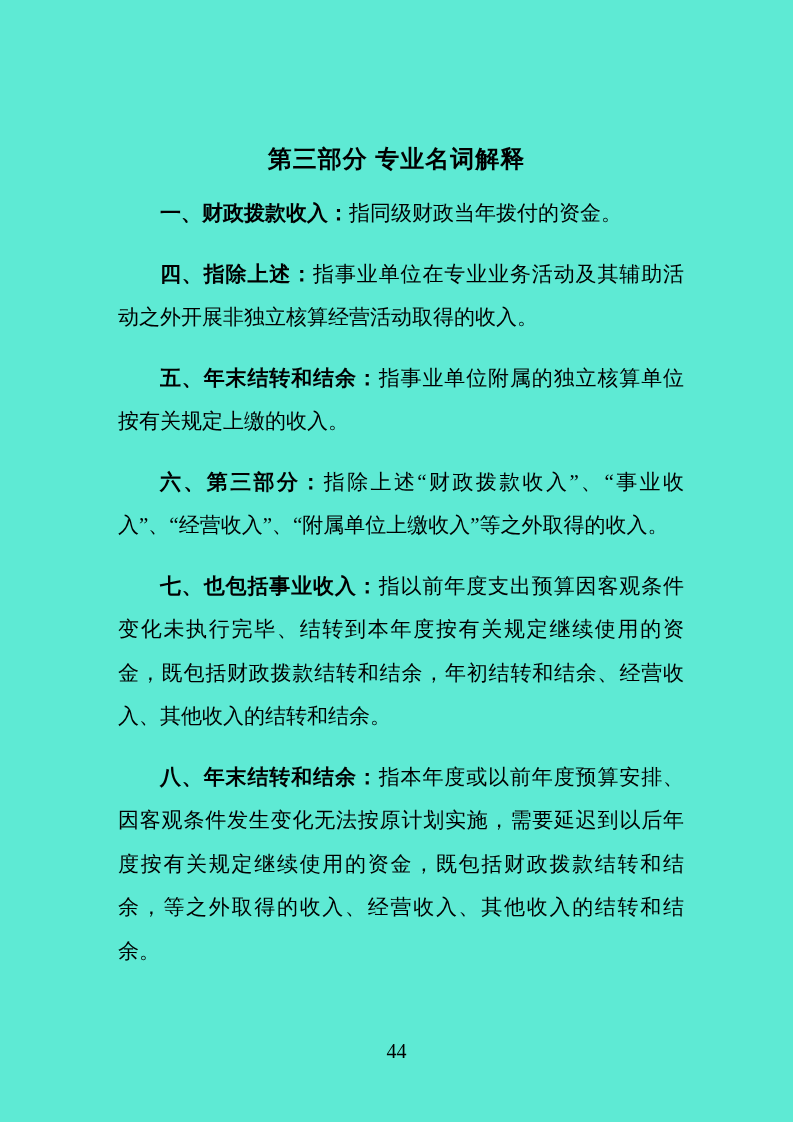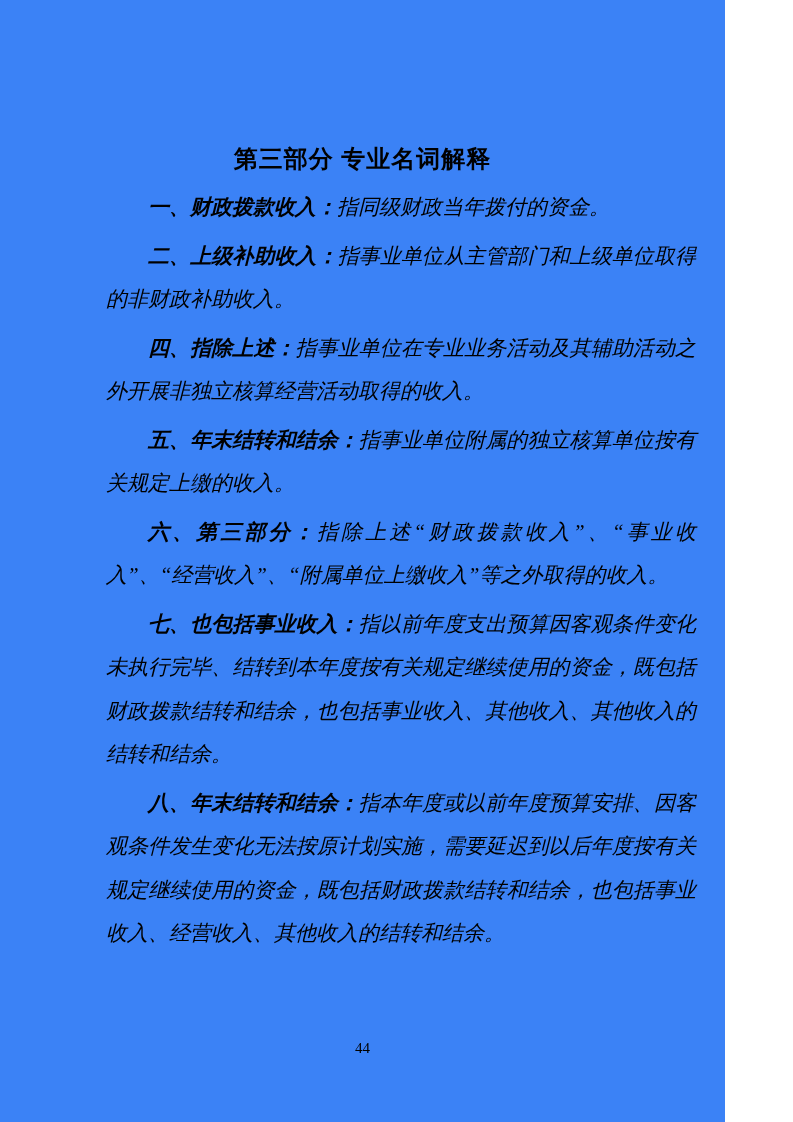--- a/index.html
+++ b/index.html
@@ -2,23 +2,23 @@
 <html><head>
 <meta charset="utf-8">
 <style>
   html, body {
     margin: 0;
     padding: 0;
     background: #ffffff;
   }
   .page {
     position: relative;
-    width: 725px;
+    width: 793px;
     height: 1122px;
-    background: #3b82f6;
+    background: #5eead4;
     overflow: hidden;
     font-family: "Liberation Serif", "DejaVu Serif", serif;
     color: #000000;
   }
   .doc-title {
     margin: 0;
     padding-top: 143px;
     text-align: center;
     font-size: 24px;
     font-weight: 700;
@@ -27,62 +27,60 @@
     font-family: "Liberation Sans", "DejaVu Sans", sans-serif;
   }
   .doc-body {
     width: 598px;
     margin: 10px auto 0 102px;
     font-size: 21px;
     line-height: 43.5px;
     text-align: justify;
   }
   .term-para {
-    margin: 4px;
+    margin: 16px;
     text-indent: 2em;
-    font-style: italic;
   }
   .term {
     font-weight: 700;
     font-family: "Liberation Sans", "DejaVu Sans", sans-serif;
   }
   .def {
     font-weight: 400;
   }
   .page-number {
     position: absolute;
     left: 0;
     right: 0;
     top: 1040px;
     text-align: center;
-    font-size: 15px;
+    font-size: 20px;
     color: #000000;
   }
 </style>
 </head>
 <body>
 
 <div class="page">
 
   <h1 class="doc-title">第三部分 专业名词解释</h1>
 
   <div class="doc-body">
 
     <p class="term-para"><span class="term">一、财政拨款收入：</span><span class="def">指同级财政当年拨付的资金。</span></p>
 
-    <p class="term-para"><span class="term">二、上级补助收入：</span><span class="def">指事业单位从主管部门和上级单位取得的非财政补助收入。</span></p>
 
 
     <p class="term-para"><span class="term">四、指除上述：</span><span class="def">指事业单位在专业业务活动及其辅助活动之外开展非独立核算经营活动取得的收入。</span></p>
 
     <p class="term-para"><span class="term">五、年末结转和结余：</span><span class="def">指事业单位附属的独立核算单位按有关规定上缴的收入。</span></p>
 
     <p class="term-para"><span class="term">六、第三部分：</span><span class="def">指除上述“财政拨款收入”、“事业收入”、“经营收入”、“附属单位上缴收入”等之外取得的收入。</span></p>
 
-    <p class="term-para"><span class="term">七、也包括事业收入：</span><span class="def">指以前年度支出预算因客观条件变化未执行完毕、结转到本年度按有关规定继续使用的资金，既包括财政拨款结转和结余，也包括事业收入、其他收入、其他收入的结转和结余。</span></p>
+    <p class="term-para"><span class="term">七、也包括事业收入：</span><span class="def">指以前年度支出预算因客观条件变化未执行完毕、结转到本年度按有关规定继续使用的资金，既包括财政拨款结转和结余，年初结转和结余、经营收入、其他收入的结转和结余。</span></p>
 
-    <p class="term-para"><span class="term">八、年末结转和结余：</span><span class="def">指本年度或以前年度预算安排、因客观条件发生变化无法按原计划实施，需要延迟到以后年度按有关规定继续使用的资金，既包括财政拨款结转和结余，也包括事业收入、经营收入、其他收入的结转和结余。</span></p>
+    <p class="term-para"><span class="term">八、年末结转和结余：</span><span class="def">指本年度或以前年度预算安排、因客观条件发生变化无法按原计划实施，需要延迟到以后年度按有关规定继续使用的资金，既包括财政拨款结转和结余，等之外取得的收入、经营收入、其他收入的结转和结余。</span></p>
 
   </div>
 
   <div class="page-number">44</div>
 
 </div>
 
 </body></html>

